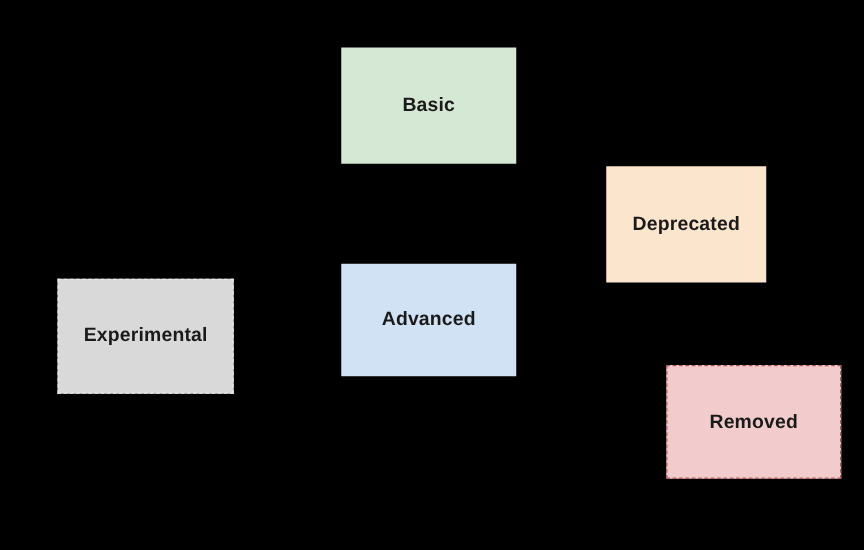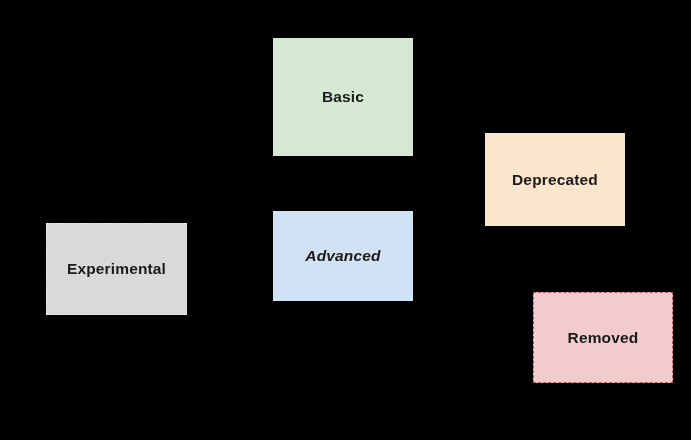--- a/index.html
+++ b/index.html
@@ -71,33 +71,33 @@
     background: #f2cccc;
     border: 1.4px dashed #b05a5a;
     margin-left: 48px;
   }
 </style>
 </head>
 <body>
 
 <div id="canvas" style="width: 691px; height: 440px; background: rgb(0, 0, 0);">
 
-  <div class="node" id="node-basic" style="left: 273px; top: 38px; width: 140px; height: 118px; background: rgb(213, 232, 212); color: rgb(26, 26, 26); border: none;">
+  <div class="node" id="node-basic" style="left: 273px; top: 38px; width: 140px; height: 93px; background: rgb(213, 232, 212); color: rgb(26, 26, 26); border: none;">
     <span class="node-label">Basic</span>
   </div>
 
   <div class="node" id="node-experimental" style="left: 46px; top: 223px; width: 141px; height: 92px; background: rgb(217, 217, 217); color: rgb(26, 26, 26); border: 1.4px dashed rgb(232, 232, 232);">
     <span class="node-label">Experimental</span>
   </div>
 
-  <div class="node" id="node-advanced" style="left: 273px; top: 211px; width: 140px; height: 90px; background: rgb(208, 226, 243); color: rgb(26, 26, 26); border: none; font-style: italic;">
+  <div class="node" id="node-advanced" style="left: 273px; top: 211px; width: 140px; height: 90px; background: rgb(208, 226, 243); color: rgb(26, 26, 26); border: none;">
     <span class="node-label">Advanced</span>
   </div>
 
-  <div class="node" id="node-deprecated" style="left: 485px; top: 133px; width: 140px; height: 93px; background: rgb(252, 229, 205); color: rgb(26, 26, 26); border: none;">
+  <div class="node" id="node-deprecated" style="left: 485px; top: 133px; width: 128px; height: 93px; background: rgb(252, 229, 205); color: rgb(26, 26, 26); border: none;">
     <span class="node-label">Deprecated</span>
   </div>
 
   <div class="node" id="node-removed" style="left: 485px; top: 292px; width: 140px; height: 91px; background: rgb(242, 204, 204); color: rgb(26, 26, 26); border: 1.4px dashed rgb(176, 90, 90);">
     <span class="node-label">Removed</span>
   </div>
 
 </div>
 
 </body></html>

